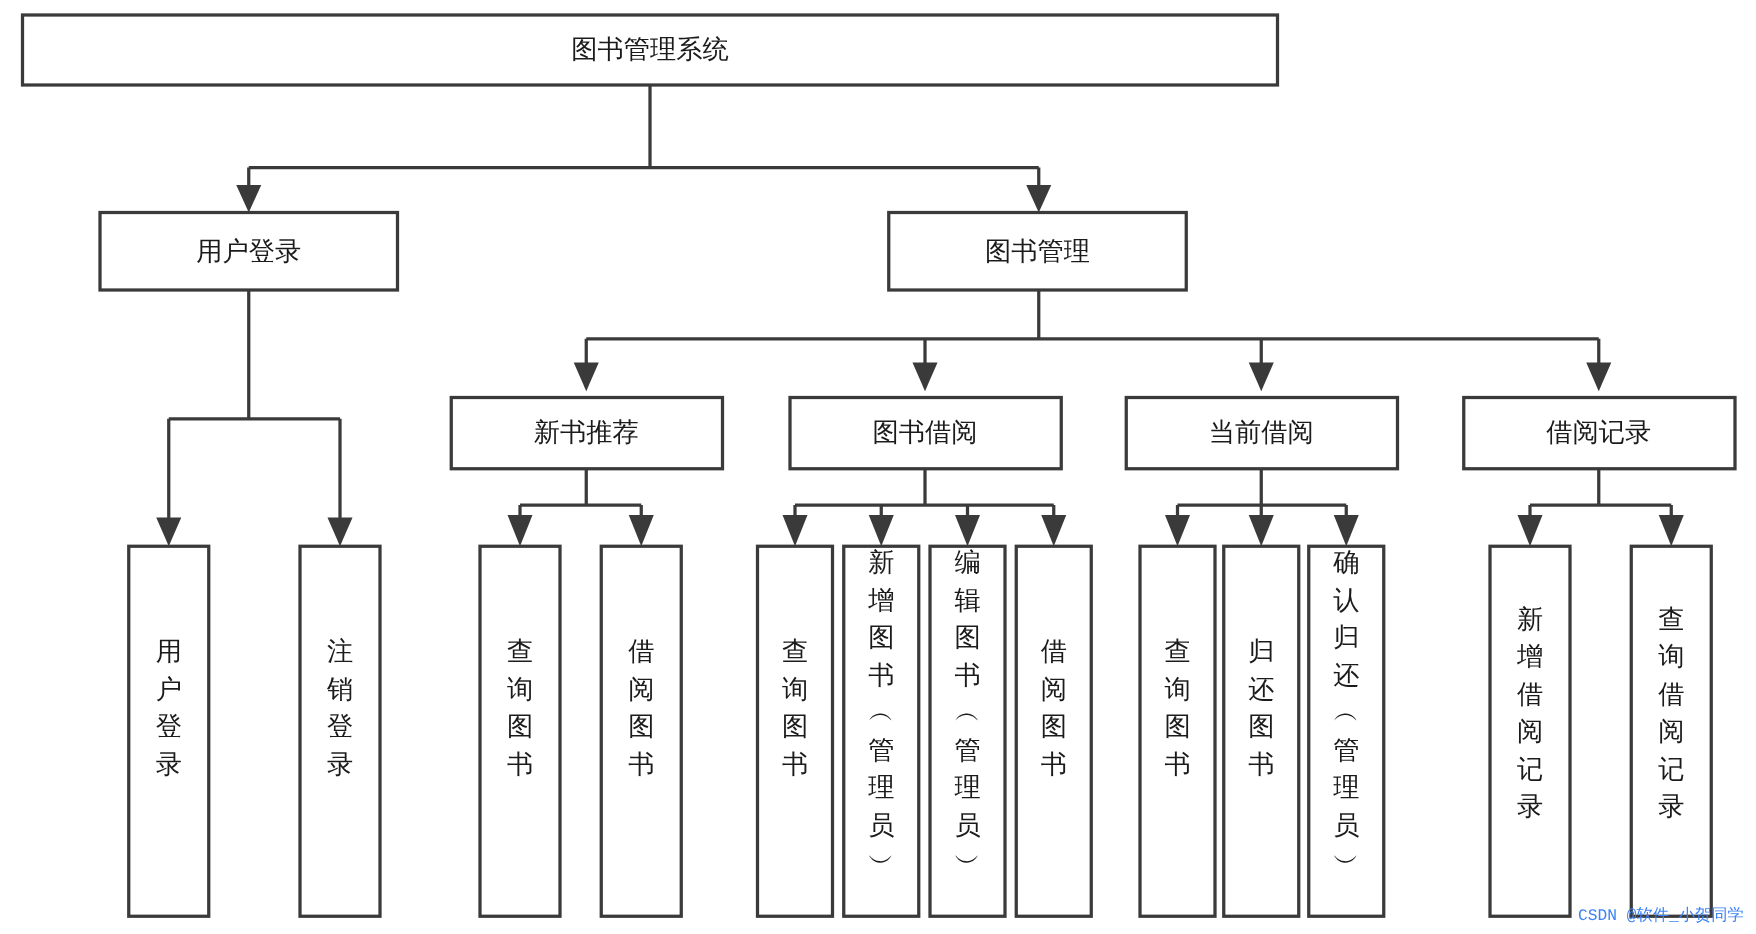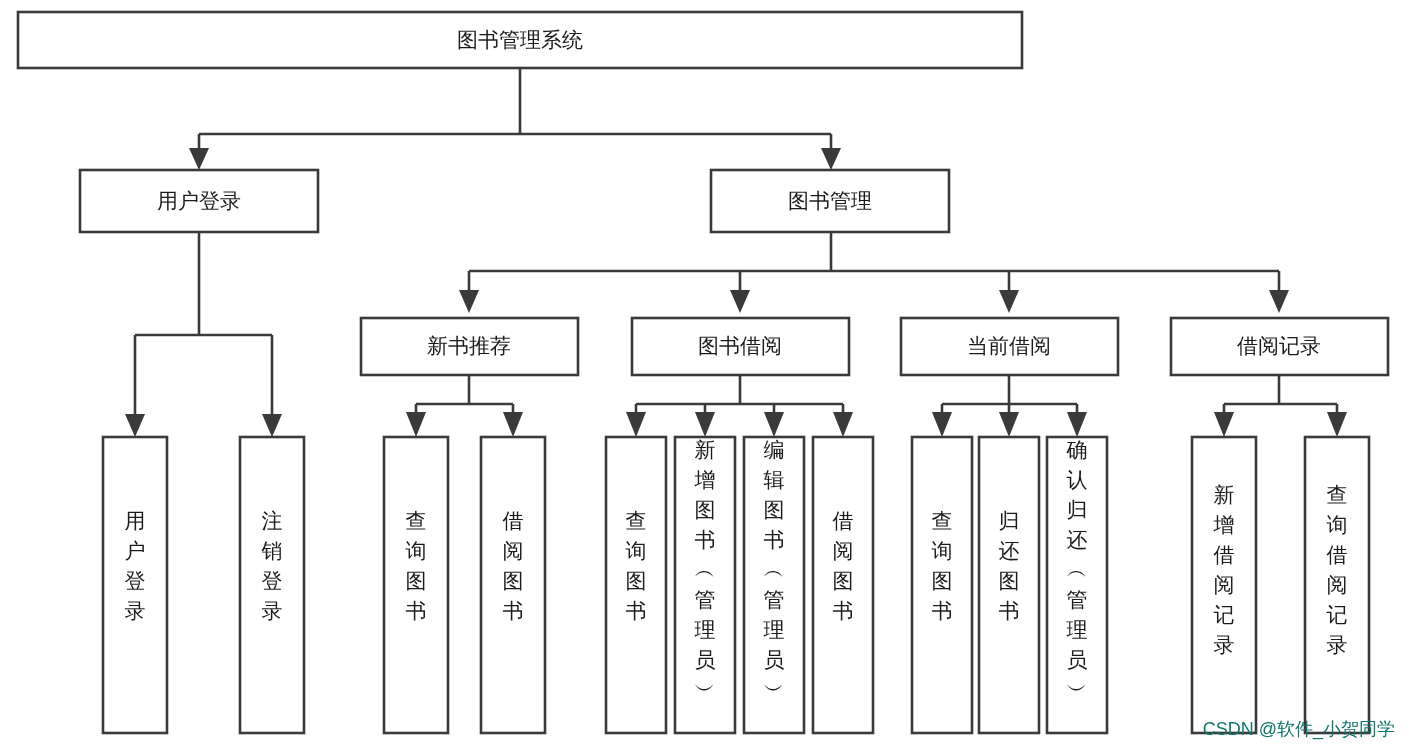--- a/index.html
+++ b/index.html
@@ -52,23 +52,23 @@
   .node-label-v {
     font-family: "DejaVu Sans", "Liberation Sans", sans-serif;
     font-size: 21px;
     fill: #1b1b1b;
     text-anchor: middle;
   }
   .watermark-text {
     position: absolute;
     right: 10px;
     bottom: 6px;
-    font-family: Liberation Sans, sans-serif;
-    font-size: 18px;
-    color: #0f766e;
+    font-family: Liberation Mono, monospace;
+    font-size: 13px;
+    color: #3b82f6;
     white-space: nowrap;
     user-select: none;
   }
 </style>
 </head>
 <body>
 
 <div id="diagram-root">
 
   <svg class="diagram-svg" viewBox="0 0 1405 747" xmlns="http://www.w3.org/2000/svg">

